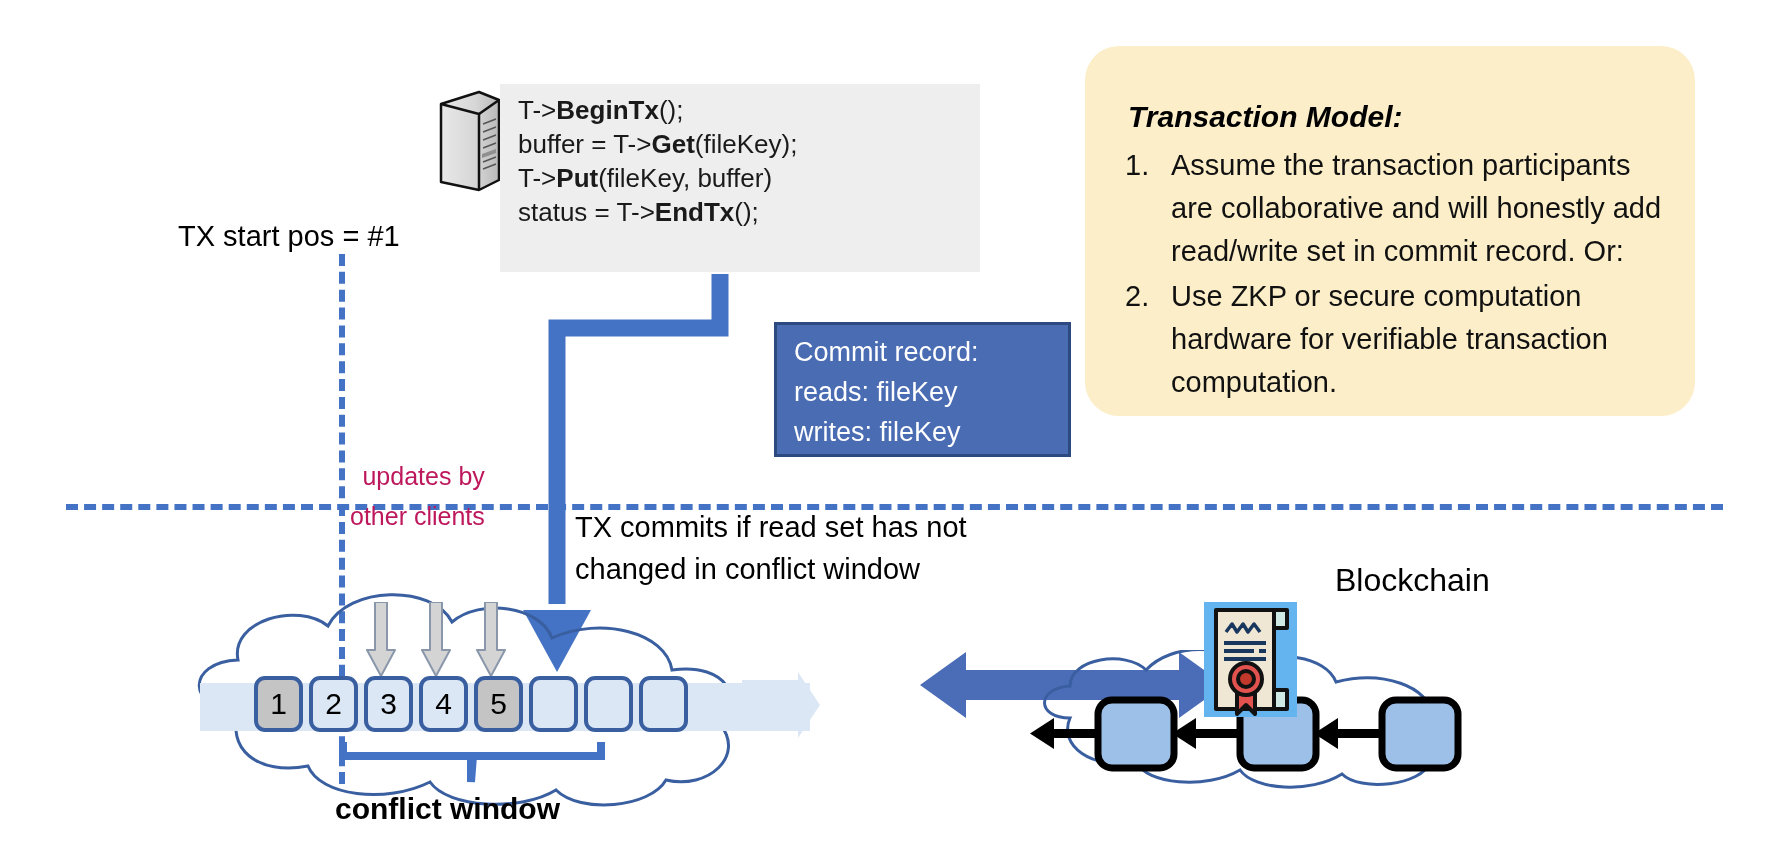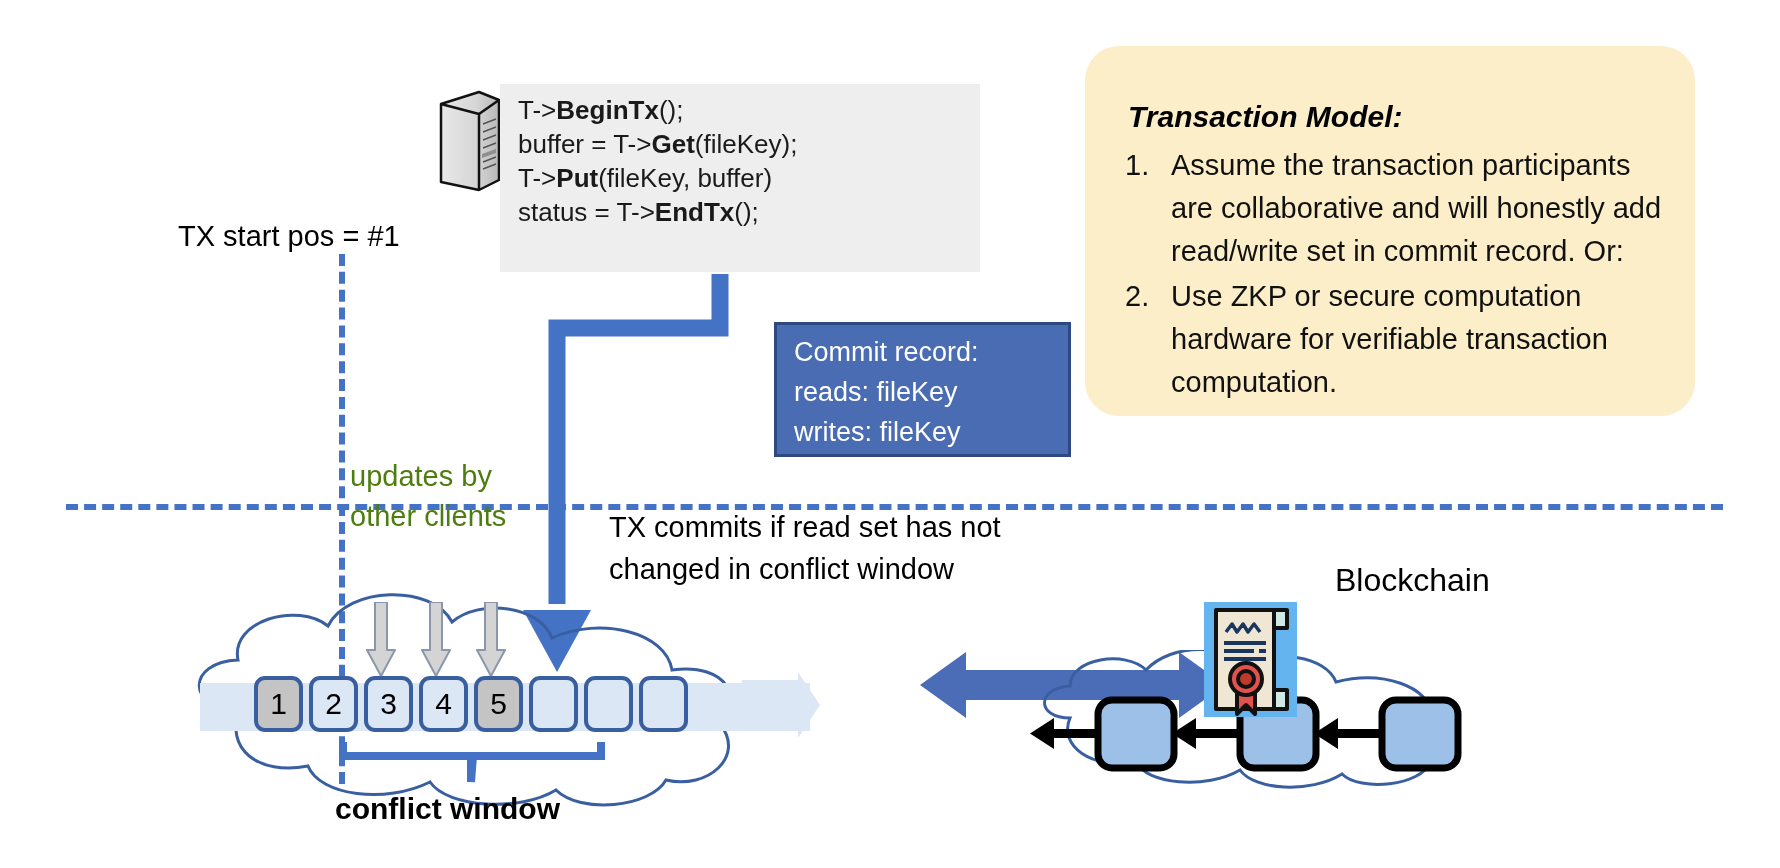--- a/index.html
+++ b/index.html
@@ -106,31 +106,31 @@
   #tx-start-label {
     left: 178px; top: 220px;
     font-size: 29px;
     color: #000;
     white-space: nowrap;
   }
 
   
   #updates-label {
     left: 350px; top: 456px;
-    font-size: 29px;
+    font-size: 25px;
     line-height: 40px;
-    color: #4d7c0f;
+    color: #be185d;
+    text-align: right;
   }
   #commits-label {
     left: 575px; top: 506px;
     font-size: 29px;
     line-height: 42px;
     color: #000;
     white-space: nowrap;
-    margin-left: 34px;
   }
   #conflict-window-label {
     left: 335px; top: 792px;
     font-size: 30px;
     font-weight: bold;
     color: #000;
   }
   #blockchain-label {
     left: 1335px; top: 562px;
     font-size: 32px;

